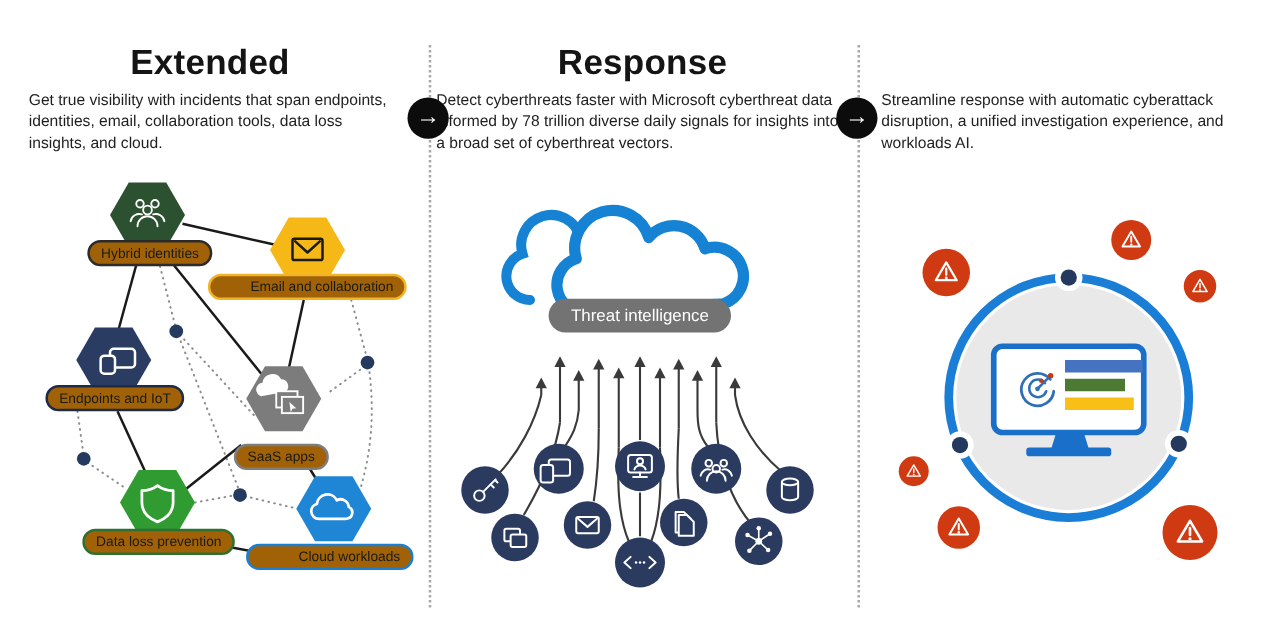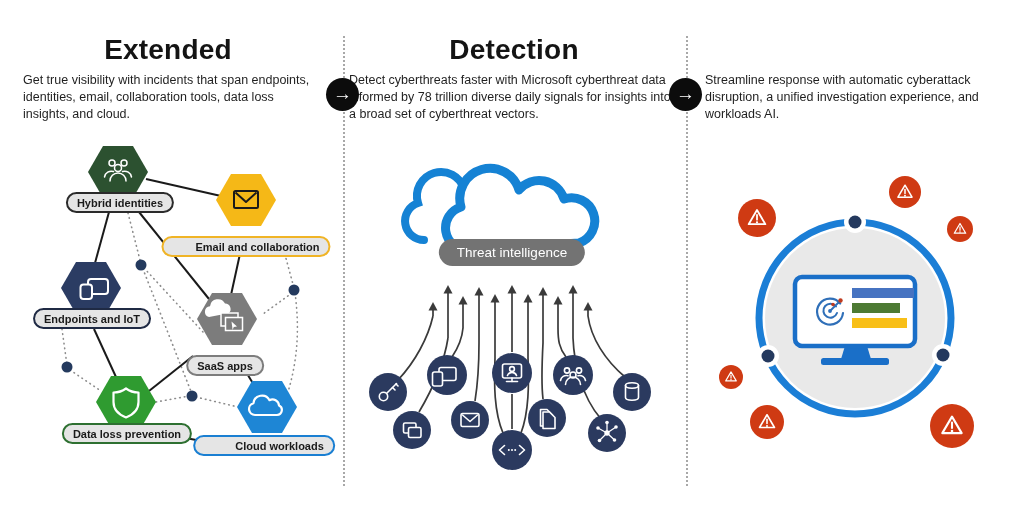--- a/index.html
+++ b/index.html
@@ -4,39 +4,39 @@
 <style>
   html,body{margin:0;padding:0;background:#fff;}
   #canvas{position:relative;width:1024px;height:512px;background:#fff;overflow:hidden;
           font-family:"Liberation Sans","DejaVu Sans",sans-serif;}
   .col-title{position:absolute;font-size:28px;font-weight:700;color:#141414;text-align:center;letter-spacing:.2px;}
   .col-desc{position:absolute;font-size:12.5px;line-height:1.35;color:#1f1f1f;}
   .divider{position:absolute;top:36px;height:450px;width:0;border-left:2px dotted #a8a8a8;}
   .arrow-circle{position:absolute;width:33px;height:33px;border-radius:50%;background:#0c0c0c;
                 display:flex;align-items:center;justify-content:center;}
   .arrow-circle span{color:#fff;font-size:19px;font-weight:700;line-height:1;transform:translateY(-1px);}
-  .pill{position:absolute;transform:translateX(-50%);background:#e5e5e5;border:2px solid #333;
-        border-radius:12px;padding:2.5px 9px;font-size:11px;font-weight:700;color:#1a1a1a;white-space:nowrap;}
+  .pill{position:absolute;transform:translateX(-50%);background:#a16207;border:2px solid #333;
+        border-radius:12px;padding:2.5px 9px;font-size:11px;font-weight:400;color:#1a1a1a;white-space:nowrap;}
   .pill.b-black{border-color:#2b2b2b;}
   .pill.b-yellow{border-color:#f0b426;}
   .pill.b-navy{border-color:#1f2a44;}
   .pill.b-gray{border-color:#7d7d7d;margin-top:16px;}
   .pill.b-green{border-color:#2e7031;}
   .pill.b-blue{border-color:#1a7fd2;padding-left:40px;}
   .ti-pill{position:absolute;left:512px;top:239px;transform:translateX(-50%);background:#737373;color:#fff;
            border-radius:15px;padding:6px 18px;font-size:13.5px;font-weight:400;white-space:nowrap;}
   svg{position:absolute;left:0;top:0;}
 </style>
 </head>
 <body>
 
 <div id="canvas">
 
   <div class="col-title" style="left:18px;top:34px;width:300px;">Extended</div>
-  <div class="col-title" style="left:364px;top:34px;width:300px;">Detection</div>
+  <div class="col-title" style="left:364px;top:34px;width:300px;">Response</div>
 
   <div class="col-desc" style="left:23px;top:72px;width:290px;">Get true visibility with incidents that span endpoints, identities, email, collaboration tools, data loss insights, and cloud.</div>
   <div class="col-desc" style="left:349px;top:72px;width:330px;">Detect cyberthreats faster with Microsoft cyberthreat data informed by 78 trillion diverse daily signals for insights into a broad set of cyberthreat vectors.</div>
   <div class="col-desc" style="left:705px;top:72px;width:300px;">Streamline response with automatic cyberattack disruption, a unified investigation experience, and workloads AI.</div>
 
   <div class="divider" style="left:343px;"></div>
   <div class="divider" style="left:686px;"></div>
   <div class="arrow-circle" style="left:326px;top:78px;">
       <span>→</span>
     </div>
@@ -281,21 +281,21 @@
       <use href="#alert-badge" transform="translate(757,218) scale(0.95)"></use>
       <use href="#alert-badge" transform="translate(905,192) scale(0.8)"></use>
       <use href="#alert-badge" transform="translate(960,229) scale(0.65)"></use>
       <use href="#alert-badge" transform="translate(731,377) scale(0.6)"></use>
       <use href="#alert-badge" transform="translate(767,422) scale(0.85)"></use>
       <use href="#alert-badge" transform="translate(952,426) scale(1.1)"></use>
     </g>
   </svg>
 
   <div class="pill b-black" style="left:120px;top:192px;">Hybrid identities</div>
-  <div class="pill b-yellow" style="left:246px;top:236px;padding-left:32px;">Email and collaboration</div>
+  <div class="pill b-yellow" style="left:246px;top:219px;padding-left:32px;">Email and collaboration</div>
   <div class="pill b-navy" style="left:92px;top:308px;">Endpoints and IoT</div>
   <div class="pill b-gray" style="left:225px;top:339px;">SaaS apps</div>
   <div class="pill b-green" style="left:127px;top:423px;">Data loss prevention</div>
   <div class="pill b-blue" style="left:264px;top:435px;">Cloud workloads</div>
 
   <div class="ti-pill">Threat intelligence</div>
 
 </div>
 
 </body></html>

